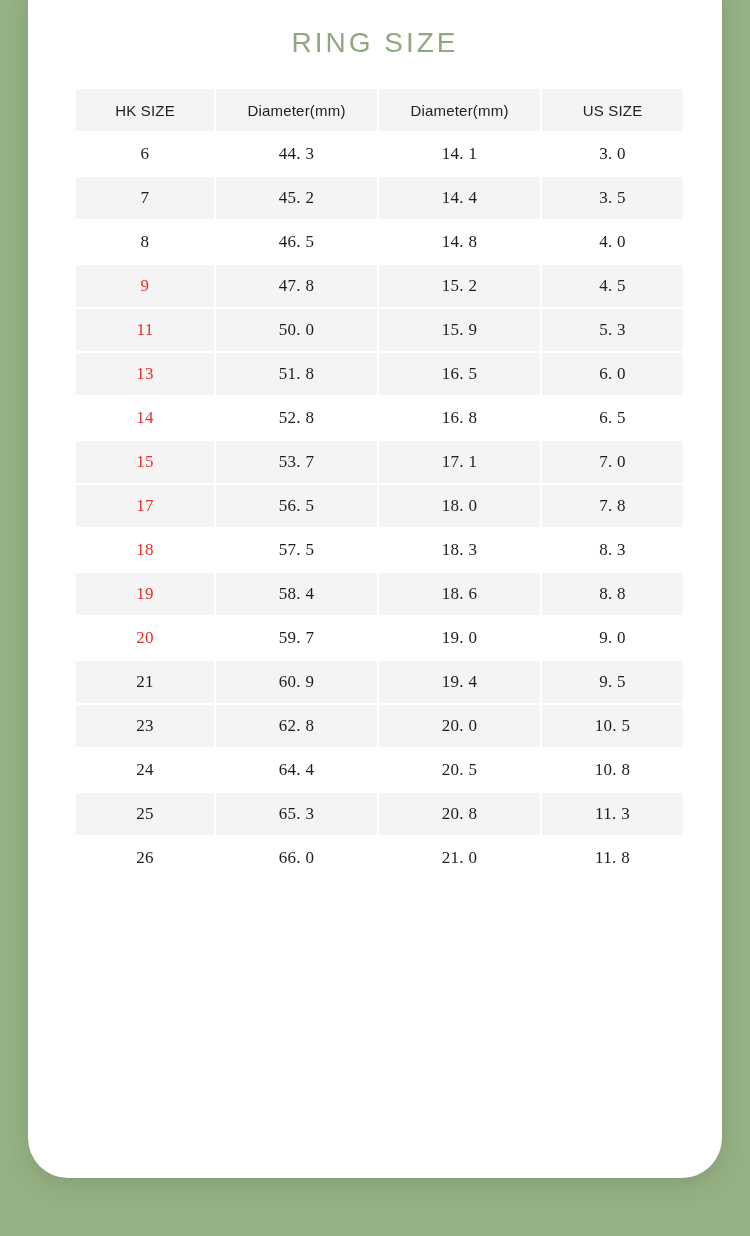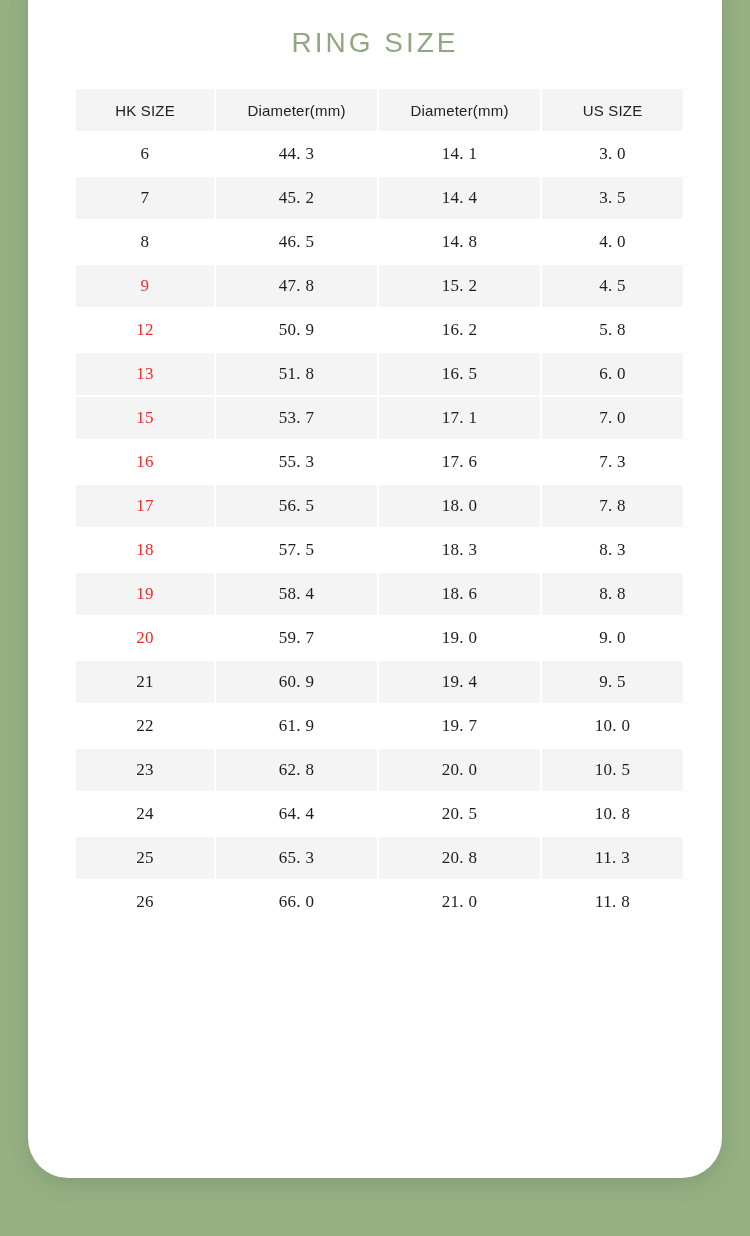--- a/index.html
+++ b/index.html
@@ -161,44 +161,44 @@
                 <td>46. 5</td>
                 <td>14. 8</td>
                 <td>4. 0</td>
               </tr>
               <tr class="striped">
                 <td class="hk-red">9</td>
                 <td>47. 8</td>
                 <td>15. 2</td>
                 <td>4. 5</td>
               </tr>
-              <tr>
-                <td class="hk-red">12</td>
-                <td>50. 9</td>
-                <td>16. 2</td>
-                <td>5. 8</td>
+              <tr class="striped">
+                <td class="hk-red">11</td>
+                <td>50. 0</td>
+                <td>15. 9</td>
+                <td>5. 3</td>
               </tr>
               <tr class="striped">
                 <td class="hk-red">13</td>
                 <td>51. 8</td>
                 <td>16. 5</td>
                 <td>6. 0</td>
               </tr>
+              <tr>
+                <td class="hk-red">14</td>
+                <td>52. 8</td>
+                <td>16. 8</td>
+                <td>6. 5</td>
+              </tr>
               <tr class="striped">
                 <td class="hk-red">15</td>
                 <td>53. 7</td>
                 <td>17. 1</td>
                 <td>7. 0</td>
               </tr>
-              <tr>
-                <td class="hk-red">16</td>
-                <td>55. 3</td>
-                <td>17. 6</td>
-                <td>7. 3</td>
-              </tr>
               <tr class="striped">
                 <td class="hk-red">17</td>
                 <td>56. 5</td>
                 <td>18. 0</td>
                 <td>7. 8</td>
               </tr>
               <tr>
                 <td class="hk-red">18</td>
                 <td>57. 5</td>
                 <td>18. 3</td>
@@ -215,26 +215,20 @@
                 <td>59. 7</td>
                 <td>19. 0</td>
                 <td>9. 0</td>
               </tr>
               <tr class="striped">
                 <td>21</td>
                 <td>60. 9</td>
                 <td>19. 4</td>
                 <td>9. 5</td>
               </tr>
-              <tr>
-                <td>22</td>
-                <td>61. 9</td>
-                <td>19. 7</td>
-                <td>10. 0</td>
-              </tr>
               <tr class="striped">
                 <td>23</td>
                 <td>62. 8</td>
                 <td>20. 0</td>
                 <td>10. 5</td>
               </tr>
               <tr>
                 <td>24</td>
                 <td>64. 4</td>
                 <td>20. 5</td>

